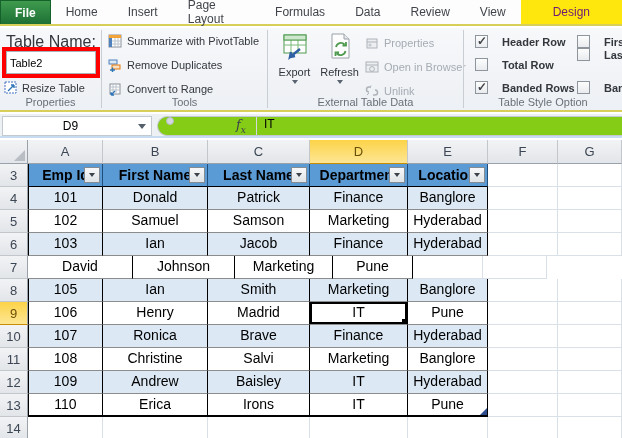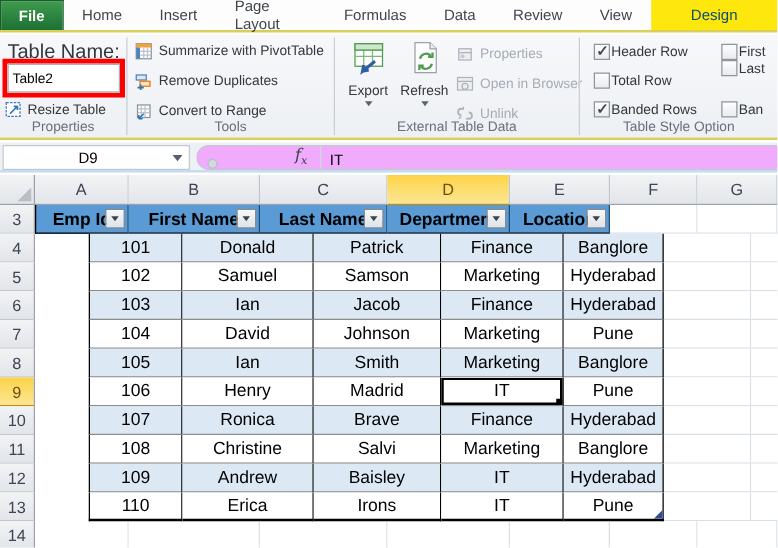--- a/index.html
+++ b/index.html
@@ -8,21 +8,21 @@
 
   
   .tabbar { position:absolute; left:0; top:0; width:622px; height:26px;
             background:#fdfdfd; display:flex; align-items:stretch;
             border-bottom:2px solid #d8cf5a; }
   .tab { font-size:12px; color:#41454b; display:flex; align-items:center;
          padding:0 15px; cursor:default; }
   .tab-file { background:linear-gradient(#3f9b4e,#1d7034); color:#fff;
               border:1px solid #14612b; border-bottom:none; 
               padding:0 14px; font-weight:bold; }
-  .tab-design { background:#fde70d; color:#0c4a6e; padding:0 32px; }
+  .tab-design { background:#fde70d; color:#701a75; padding:0 32px; }
 
   
   .ribbon { position:absolute; left:0; top:28px; width:622px; height:84px;
             background:linear-gradient(#f7f8fa,#edf0f4);
             border-bottom:2px solid #d8cf5a; }
   .rgroup { position:absolute; top:0; height:82px; }
   .gdivider { position:absolute; top:2px; height:78px; width:1px; background:#c9ced5; }
   .group-label { position:absolute; bottom:2px; left:0; right:0; text-align:center;
                  font-size:11px; color:#69707a; white-space:nowrap; }
 
@@ -43,39 +43,39 @@
   .bigbtn { position:absolute; top:3px; width:45px; text-align:center;
             font-size:11px; color:#33373d; }
   .bigbtn .bicon { margin:1px auto 2px; }
   .drop-arrow { width:0; height:0; border-left:3px solid transparent;
                 border-right:3px solid transparent; border-top:4px solid #5a6470;
                 margin:2px auto 0; }
   .graybtn { position:absolute; display:flex; gap:5px; align-items:center;
              font-size:11px; color:#a6acb4; white-space:nowrap; }
 
   
-  .cbx-row { position:absolute; display:flex; gap:1px; align-items:flex-end;
-             font-size:11px; color:#33373d; white-space:nowrap; }
+  .cbx-row { position:absolute; display:flex; gap:14px; align-items:flex-end;
+             font-size:11px; color:#33373d; white-space:nowrap;font-weight:bold; }
   .cbx { width:13px; height:13px; border:1px solid #8e959d;
          background:linear-gradient(#fdfdfd,#e9ebee); position:relative; flex:none; }
   .cbx.on::after { content:"✓"; position:absolute; left:1px; top:-2px;
                    font-size:12px; font-weight:bold; color:#41454b; }
 
   
   .fbar { position:absolute; left:0; top:114px; width:622px; height:24px;
           background:#eef1f4; border-bottom:2px solid #c7dcf1;padding-left:47px; }
   .namebox { position:absolute; left:2px; top:2px; width:150px; height:20px;
              background:#fff; border:1px solid #c3c9d0; display:flex; align-items:center; }
   .namebox .ref { flex:1; text-align:center; font-size:12px; color:#000; }
   .nb-arrow { width:0; height:0; border-left:4px solid transparent;
               border-right:4px solid transparent; border-top:5px solid #55606c;
               margin-right:5px; }
   .fcapsule { position:absolute; left:157px; top:2px; right:0; height:20px;
-              background:#f0abfc; border:1px solid #c3c9d0; border-right:none;
-              border-radius:10px 0 0 10px; display:flex; align-items:flex-end; }
+              background:#84cc16; border:1px solid #c3c9d0; border-right:none;
+              border-radius:10px 0 0 10px; display:flex; align-items:flex-start; }
   .splitter-dot { width:8px; height:8px; border-radius:50%; background:#d3d8de;
                   border:1px solid #b7bdc5; margin-left:8px; }
   .fx { font-family:"DejaVu Serif", serif; font-style:italic; font-size:13px;
         color:#3c424a; margin-left:62px; }
   .fx sub { font-size:9px; }
   .fdiv { width:1px; height:18px; background:#d4d9df; margin:0 0 0 10px; }
   .fvalue { font-size:12px; color:#000; margin-left:7px; }
 
   
   .sheet { position:absolute; left:0; top:140px; width:622px; height:298px;
@@ -110,21 +110,21 @@
   .filter-btn { position:absolute; right:2px; top:3px; width:16px; height:16px;
                 background:linear-gradient(#f7f8f9,#dfe3e7); border:1px solid #848b93;
                 display:flex; align-items:center; justify-content:center; }
   .filter-btn::after { content:""; width:0; height:0; border-left:3px solid transparent;
                 border-right:3px solid transparent; border-top:4px solid #3c424a; }
 
   .td { height:23px; background:#fff; text-align:center; font-size:14px;
         line-height:21px; color:#000; border-right:1px solid #000;
         border-bottom:1px solid #8c8c8c; white-space:nowrap; position:relative; }
   .td.band { background:#dce9f5; }
-  .td.first { border-left:1px solid #000;margin-left:43px; }
+  .td.first { border-left:1px solid #000; }
   .td.lastrow { border-bottom:2px solid #000; }
   .td.selcell { background:#fff; box-shadow:inset 0 0 0 2px #000; z-index:2; }
   .td.selcell::after { content:""; position:absolute; right:0; bottom:0;
                        width:5px; height:5px; background:#000; }
   .resize-corner { position:absolute; right:0; bottom:0; width:0; height:0;
                    border-left:7px solid transparent; border-bottom:7px solid #2e4d8e; }
 
   
   .i14 { width:14px; height:14px; flex:none; }
   .i30 { width:30px; height:30px; }
@@ -345,21 +345,20 @@
       <div class="cell td band first" style="width: 75px;">103</div>
       <div class="cell td band" style="width: 105px;">Ian</div>
       <div class="cell td band" style="width: 102px;">Jacob</div>
       <div class="cell td band" style="width: 98px;">Finance</div>
       <div class="cell td band" style="width: 80px;">Hyderabad</div>
       <div class="cell ecell" style="width: 70px;"></div>
       <div class="cell ecell" style="width: 64px;"></div>
     </div>
     <div class="srow">
       <div class="cell rowhead" style="width: 28px;">7</div>
-      <div class="cell td first" style="width: 75px;">104</div>
       <div class="cell td" style="width: 105px;">David</div>
       <div class="cell td" style="width: 102px;">Johnson</div>
       <div class="cell td" style="width: 98px;">Marketing</div>
       <div class="cell td" style="width: 80px;">Pune</div>
       <div class="cell ecell" style="width: 70px;"></div>
       <div class="cell ecell" style="width: 64px;"></div>
     </div>
     <div class="srow">
       <div class="cell rowhead" style="width: 28px;">8</div>
       <div class="cell td band first" style="width: 75px;">105</div>

